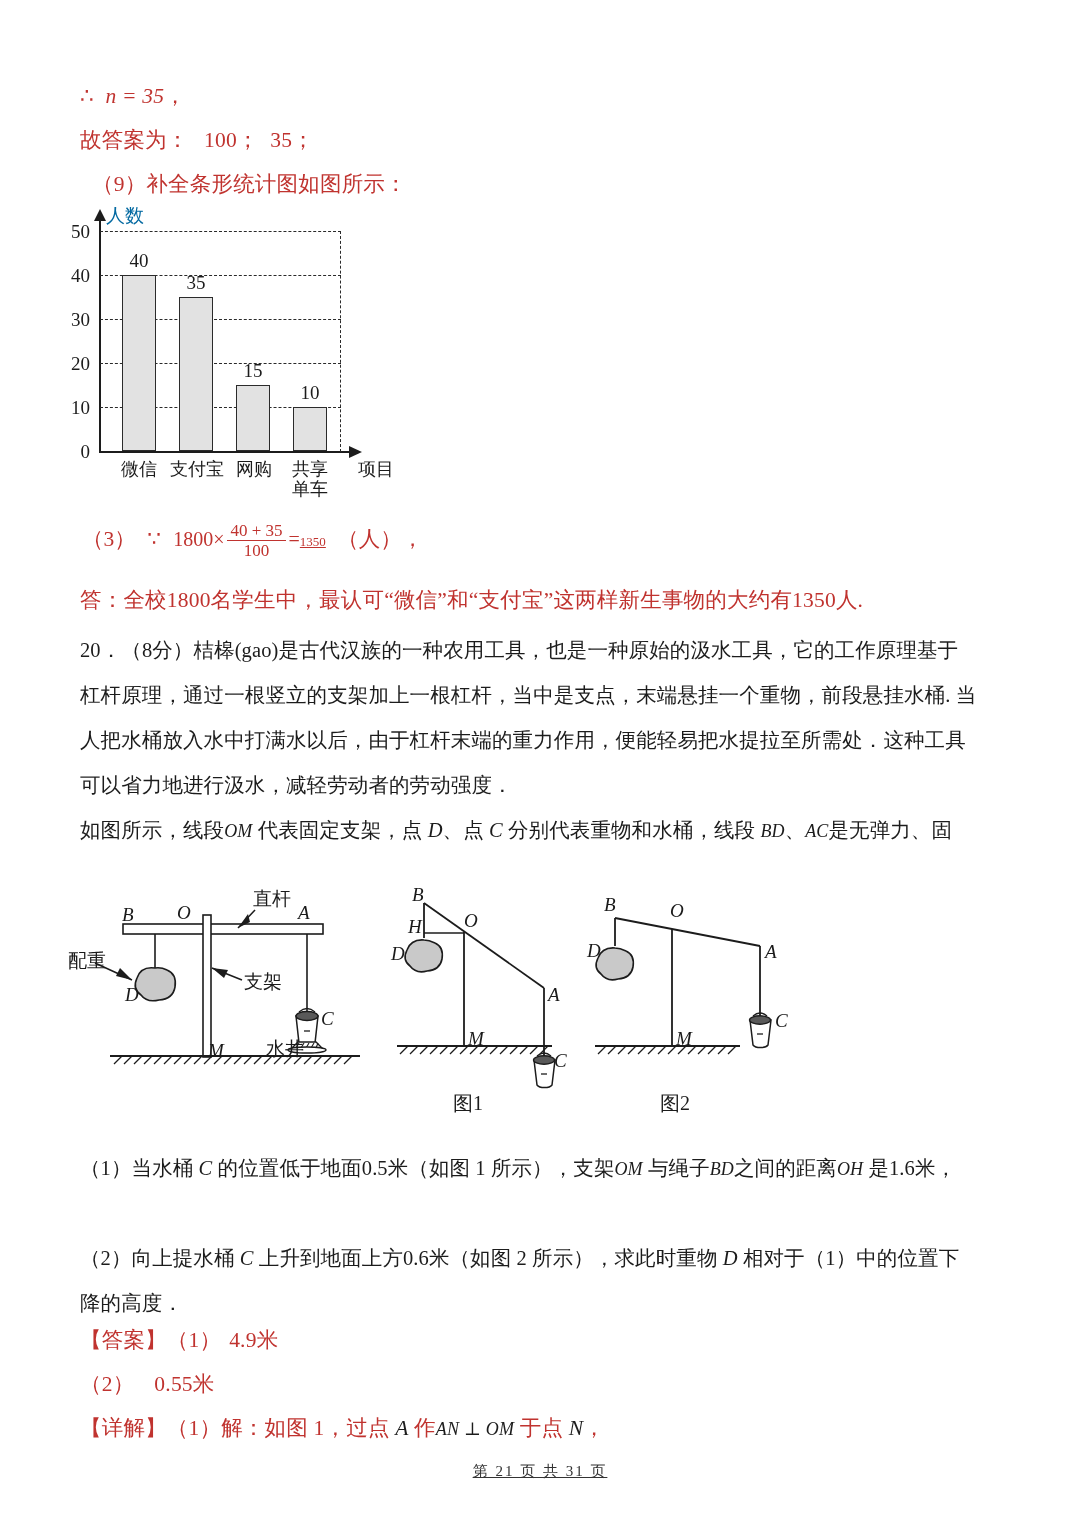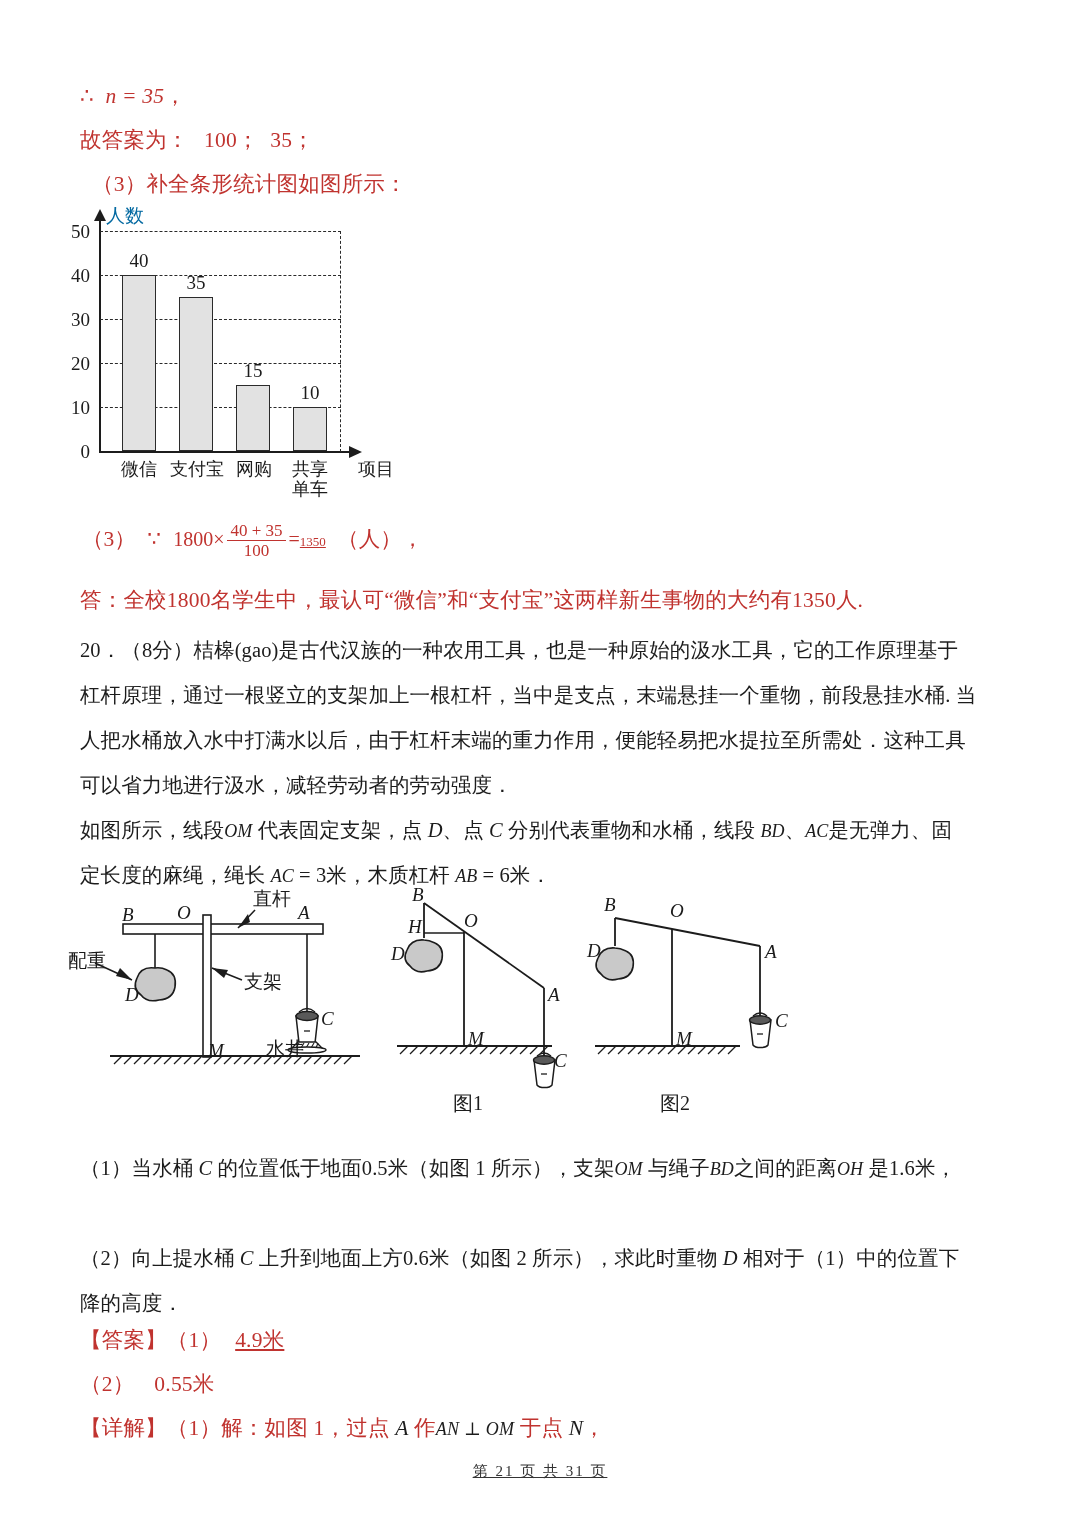--- a/index.html
+++ b/index.html
@@ -149,21 +149,21 @@
     <span>∴</span>
     <span class="ital" style="margin-left:6px;">n = 35</span><span>，</span>
   </div>
 
   <div class="abs line red" style="left:80px; top:118px;">
     <span>故答案为：</span>
     <span class="num" style="margin-left:10px;">100</span><span>；</span>
     <span class="num" style="margin-left:6px;">35</span><span>；</span>
   </div>
 
-  <div class="abs line red" style="left:92px; top:162px;">（3）补全条形统计图如图所示：</div>
+  <div class="abs line red" style="left:92px; top:162px;">（9）补全条形统计图如图所示：</div>
 
   <div id="chart">
 
     <div class="chart-title" style="left:28px; top:-2px;">人数</div>
 
     <div class="arrow-up" style="left:16px; top:4px;"></div>
     <div class="axis-line" style="left:21px; top:14px; width:1.8px; height:234px;"></div>
     <div class="axis-line" style="left:21px; top:246px; width:252px; height:1.8px;"></div>
     <div class="arrow-right" style="left:271px; top:241px;"></div>
 
@@ -215,23 +215,20 @@
 
   <div class="abs body-line blk" style="left:80px; top:628px;">
     <span class="num">20．</span><span>（8分）</span><span>桔槔(gao)是古代汉族的一种农用工具，也是一种原始的汲水工具，它的工作原理基于</span>
   </div>
   <div class="abs body-line blk" style="left:80px; top:673px;">杠杆原理，通过一根竖立的支架加上一根杠杆，当中是支点，末端悬挂一个重物，前段悬挂水桶. 当</div>
   <div class="abs body-line blk" style="left:80px; top:718px;">人把水桶放入水中打满水以后，由于杠杆末端的重力作用，便能轻易把水提拉至所需处．这种工具</div>
   <div class="abs body-line blk" style="left:80px; top:763px;">可以省力地进行汲水，减轻劳动者的劳动强度．</div>
 
   <div class="abs body-line blk" style="left:80px; top:808px;">
     <span>如图所示，线段</span><span class="small-ital">OM</span><span> 代表固定支架，点 </span><span class="ital">D</span><span>、点 </span><span class="ital">C</span><span> 分别代表重物和水桶，线段 </span><span class="small-ital">BD</span><span>、</span><span class="small-ital">AC</span><span>是无弹力、固</span>
-  </div>
-  <div class="abs body-line blk" style="left:80px; top:853px;">
-    <span>定长度的麻绳，绳长 </span><span class="small-ital">AC</span><span class="num"> = 3米，木质杠杆 </span><span class="small-ital">AB</span><span class="num"> = 6米．</span>
   </div>
 
   <div class="figure" style="left:70px; top:888px; width:320px; height:190px;">
     <svg width="320" height="190" viewBox="0 0 320 190">
 
       <rect x="53" y="36" width="200" height="10" fill="#ffffff" stroke="#1c1c1c" stroke-width="1.6"></rect>
 
       <rect x="65" y="27" width="8" height="142" fill="#ffffff" stroke="#1c1c1c" stroke-width="1.6" transform="translate(68,0)"></rect>
 
       <line x1="85" y1="46" x2="85" y2="80" stroke="#1c1c1c" stroke-width="1.6"></line>
@@ -401,21 +398,21 @@
   <div class="abs body-line blk" style="left:80px; top:1146px;">
     <span>（1）当水桶 </span><span class="ital">C</span><span> 的位置低于地面0.5米（如图 1 所示），支架</span><span class="small-ital">OM</span><span> 与绳子</span><span class="small-ital">BD</span><span>之间的距离</span><span class="small-ital">OH</span><span> 是1.6米，</span>
   </div>
 
   <div class="abs body-line blk" style="left:80px; top:1236px;">
     <span>（2）向上提水桶 </span><span class="ital">C</span><span> 上升到地面上方0.6米（如图 2 所示），求此时重物 </span><span class="ital">D</span><span> 相对于（1）中的位置下</span>
   </div>
   <div class="abs body-line blk" style="left:80px; top:1281px;">降的高度．</div>
 
   <div class="abs line red" style="left:80px; top:1318px;">
-    <span>【答案】</span><span>（1）</span><span class="num" style="margin-left:14px;text-decoration:underline;">4.9米</span>
+    <span>【答案】</span><span>（1）</span><span class="num" style="margin-left:8px;">4.9米</span>
   </div>
   <div class="abs line red" style="left:80px; top:1362px;">
     <span>（2）</span><span class="num" style="margin-left:20px;">0.55米</span>
   </div>
   <div class="abs line red" style="left:80px; top:1406px;">
     <span>【详解】</span><span>（1）</span><span>解：如图 1，过点 </span><span class="ital blk">A</span><span> 作</span><span class="small-ital blk">AN ⊥ OM</span><span> 于点 </span><span class="ital blk">N</span><span>，</span>
   </div>
 
   <div id="footer">第 21 页 共 31 页</div>
 

